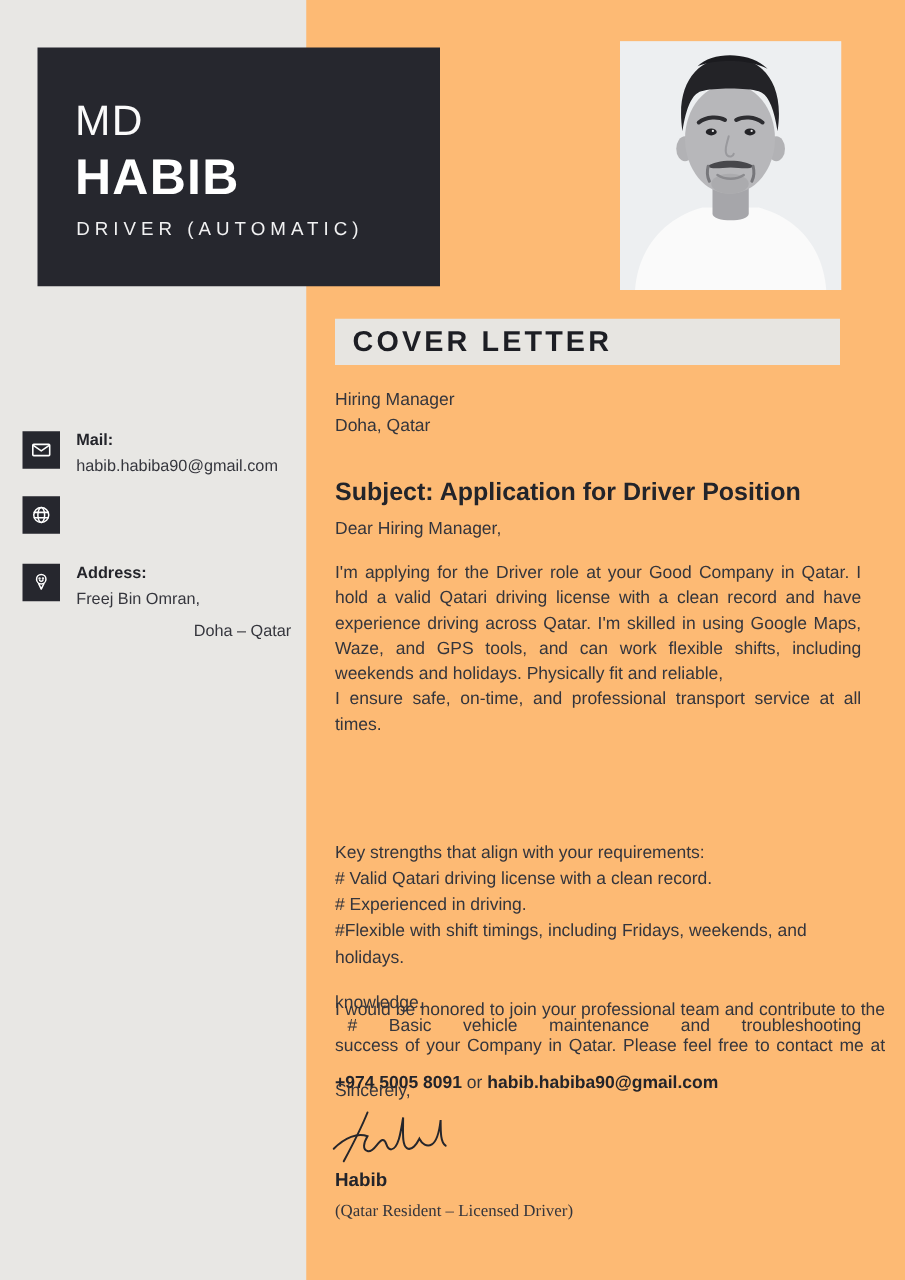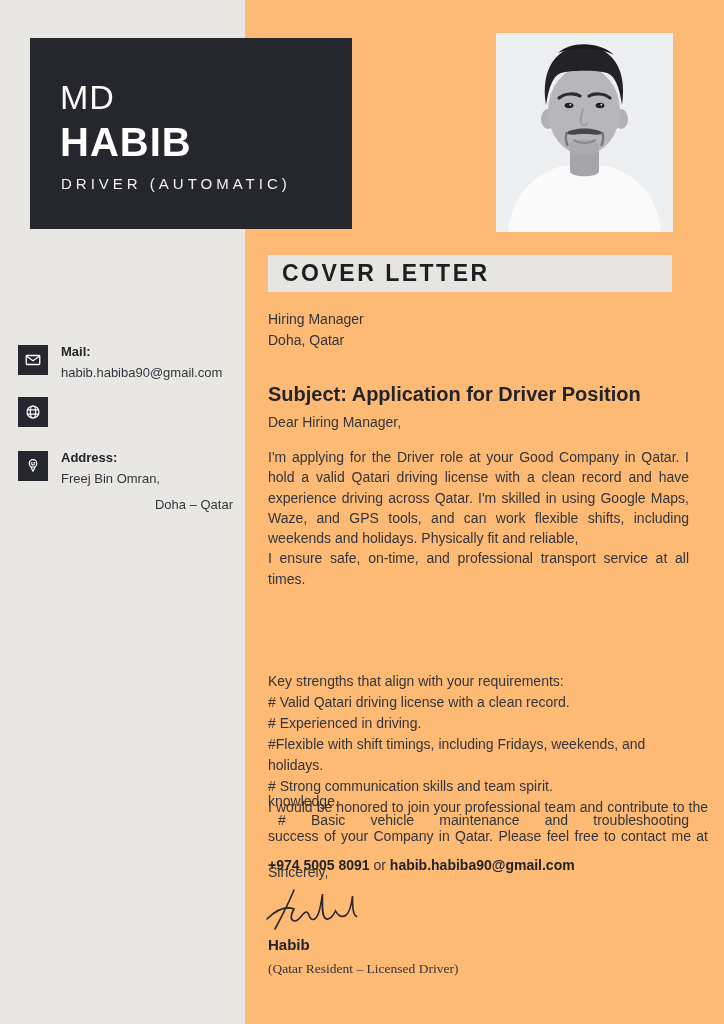--- a/index.html
+++ b/index.html
@@ -162,21 +162,20 @@
   <div class="para1">
     <span>I'm applying for the Driver role at your Good Company in Qatar. I hold a valid Qatari driving license with a clean record and have experience driving across Qatar. I'm skilled in using Google Maps, Waze, and GPS tools, and can work flexible shifts, including weekends and holidays. Physically fit and reliable,</span><br>
     <span>I ensure safe, on-time, and professional transport service at all times.</span>
   </div>
 
   <div class="strengths">
     <div>Key strengths that align with your requirements:</div>
     <div># Valid Qatari driving license with a clean record.</div>
     <div># Experienced in driving.</div>
     <div>#Flexible with shift timings, including Fridays, weekends, and holidays.</div>
-    <div># Strong communication skills and team spirit.</div>
   </div>
   <div class="basic-line1"># Basic vehicle maintenance and troubleshooting</div>
   <div class="knowledge">knowledge.</div>
 
   <div class="closing">
     <span>I would be honored to join your professional team and contribute to the success of your Company in Qatar. Please feel free to contact me at </span><b>+974 5005 8091</b><span> or </span><b>habib.habiba90@gmail.com</b>
   </div>
 
   <div class="signoff">Sincerely,</div>
 

